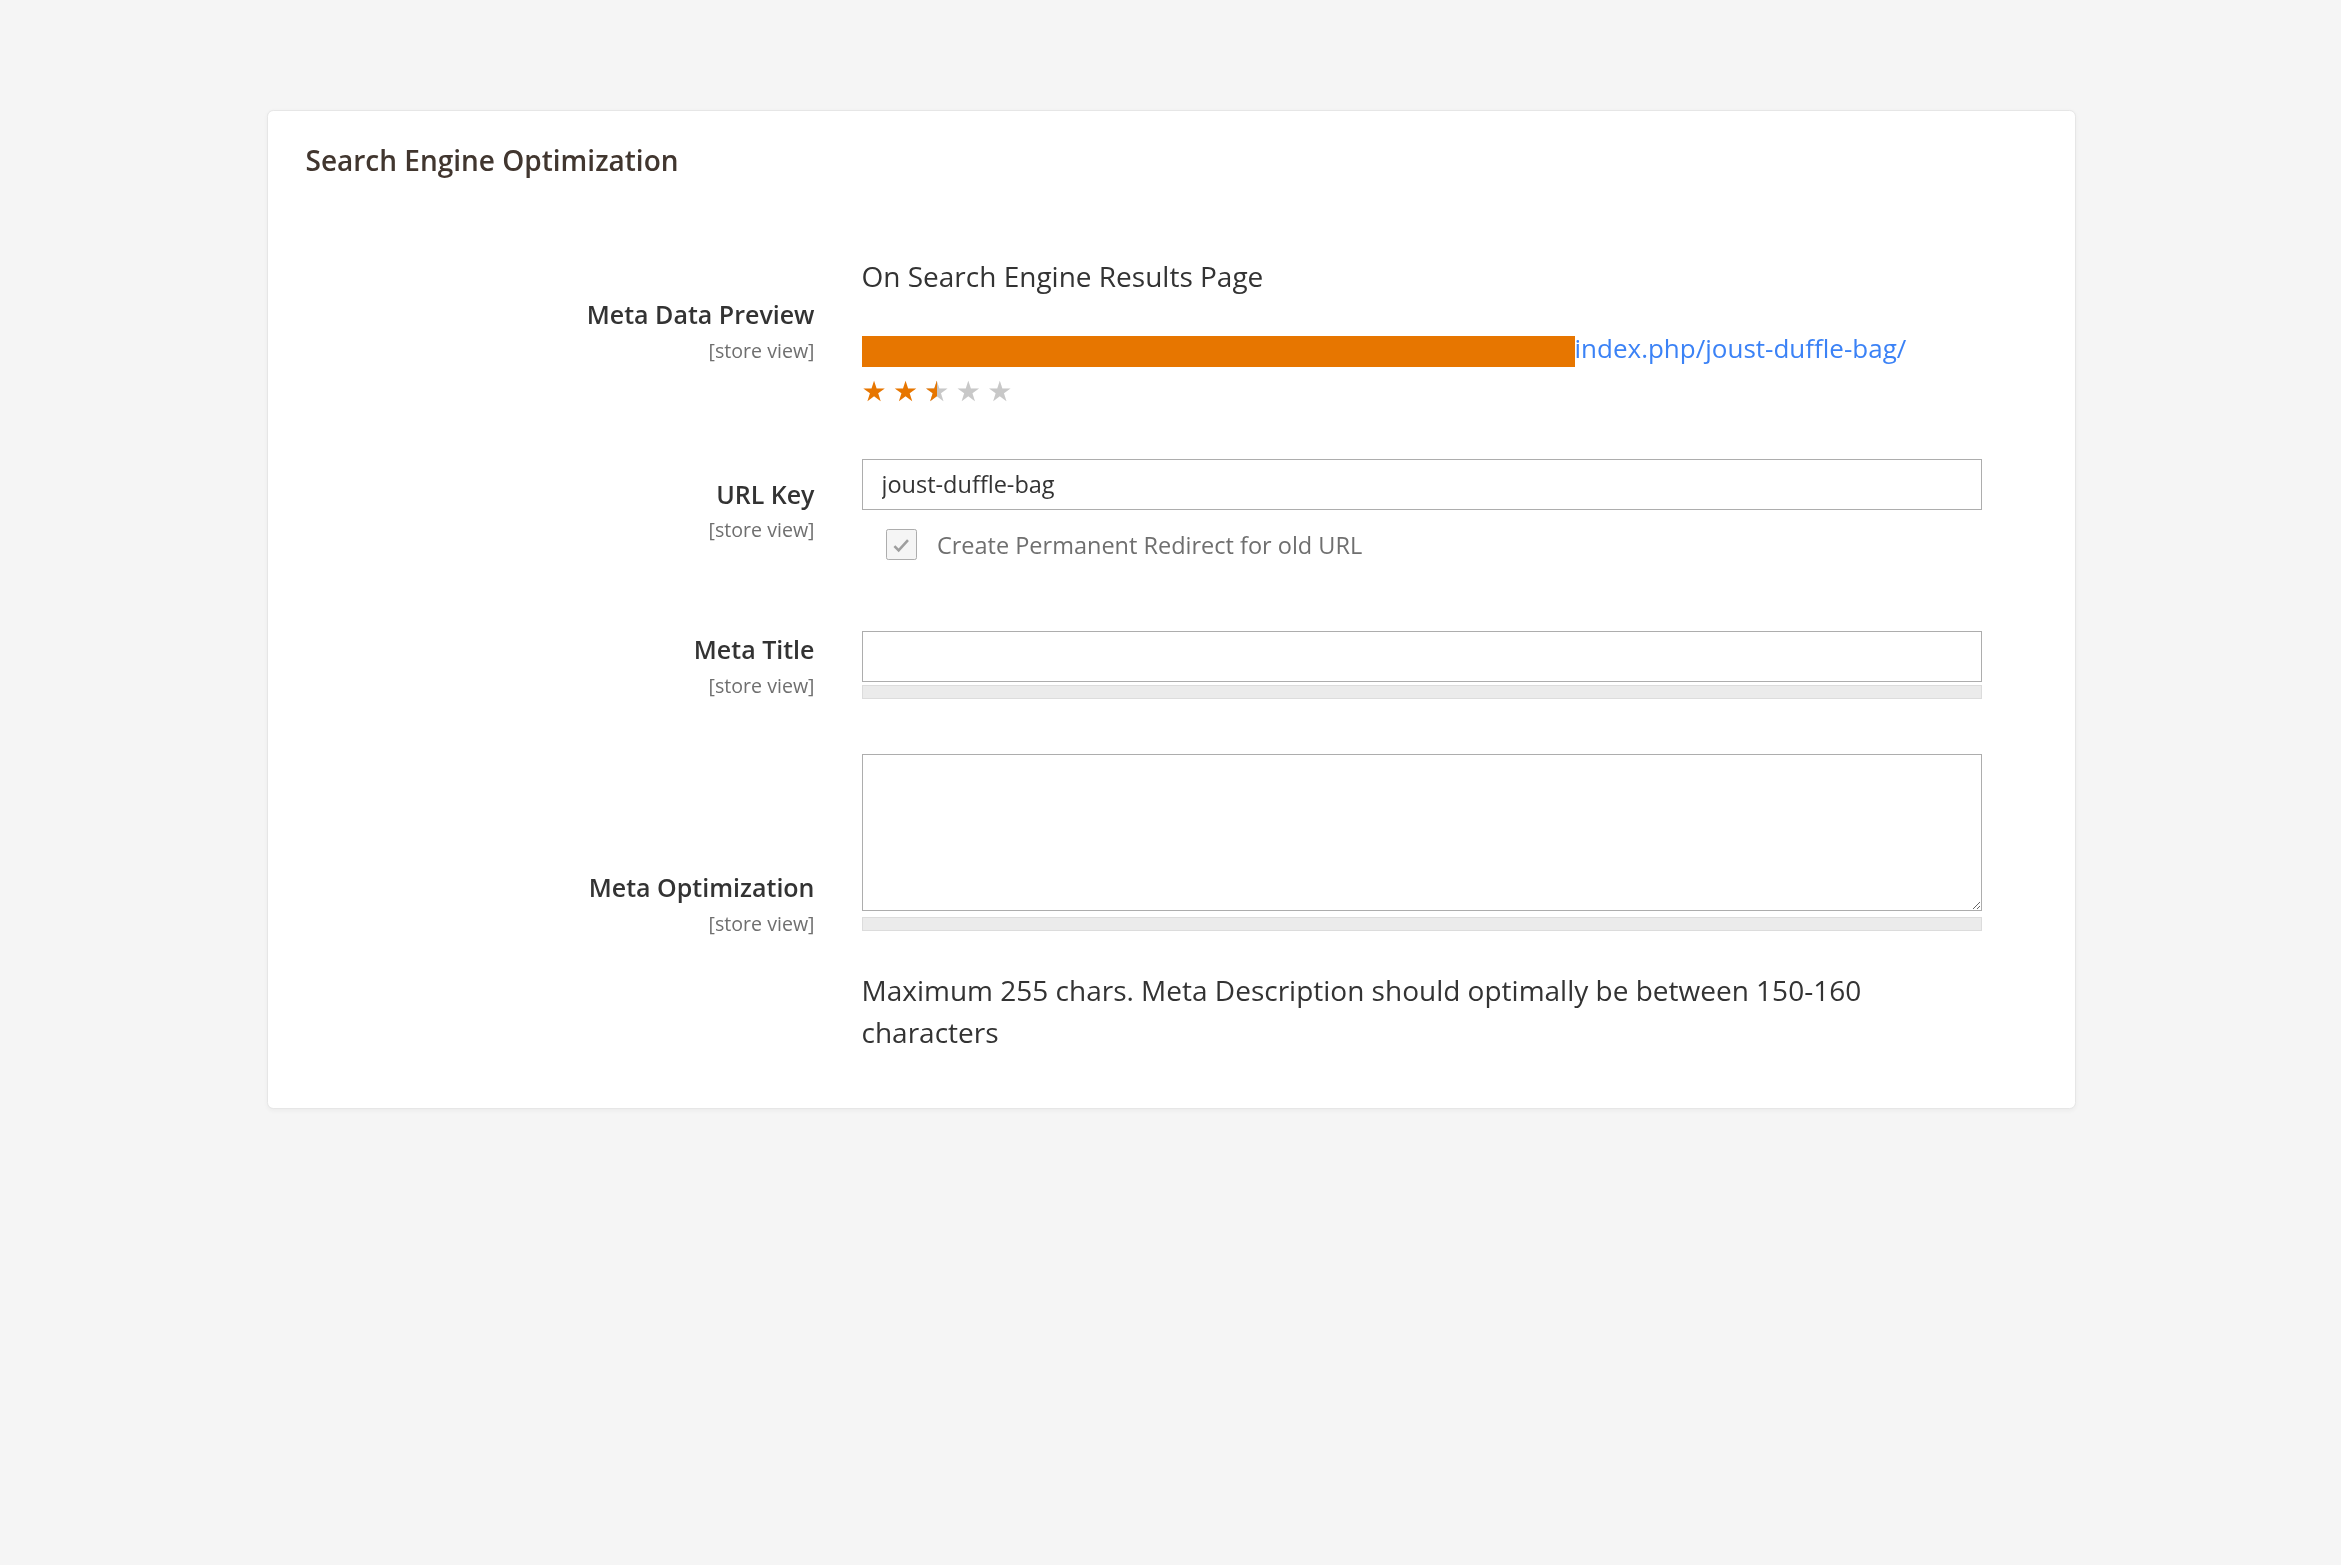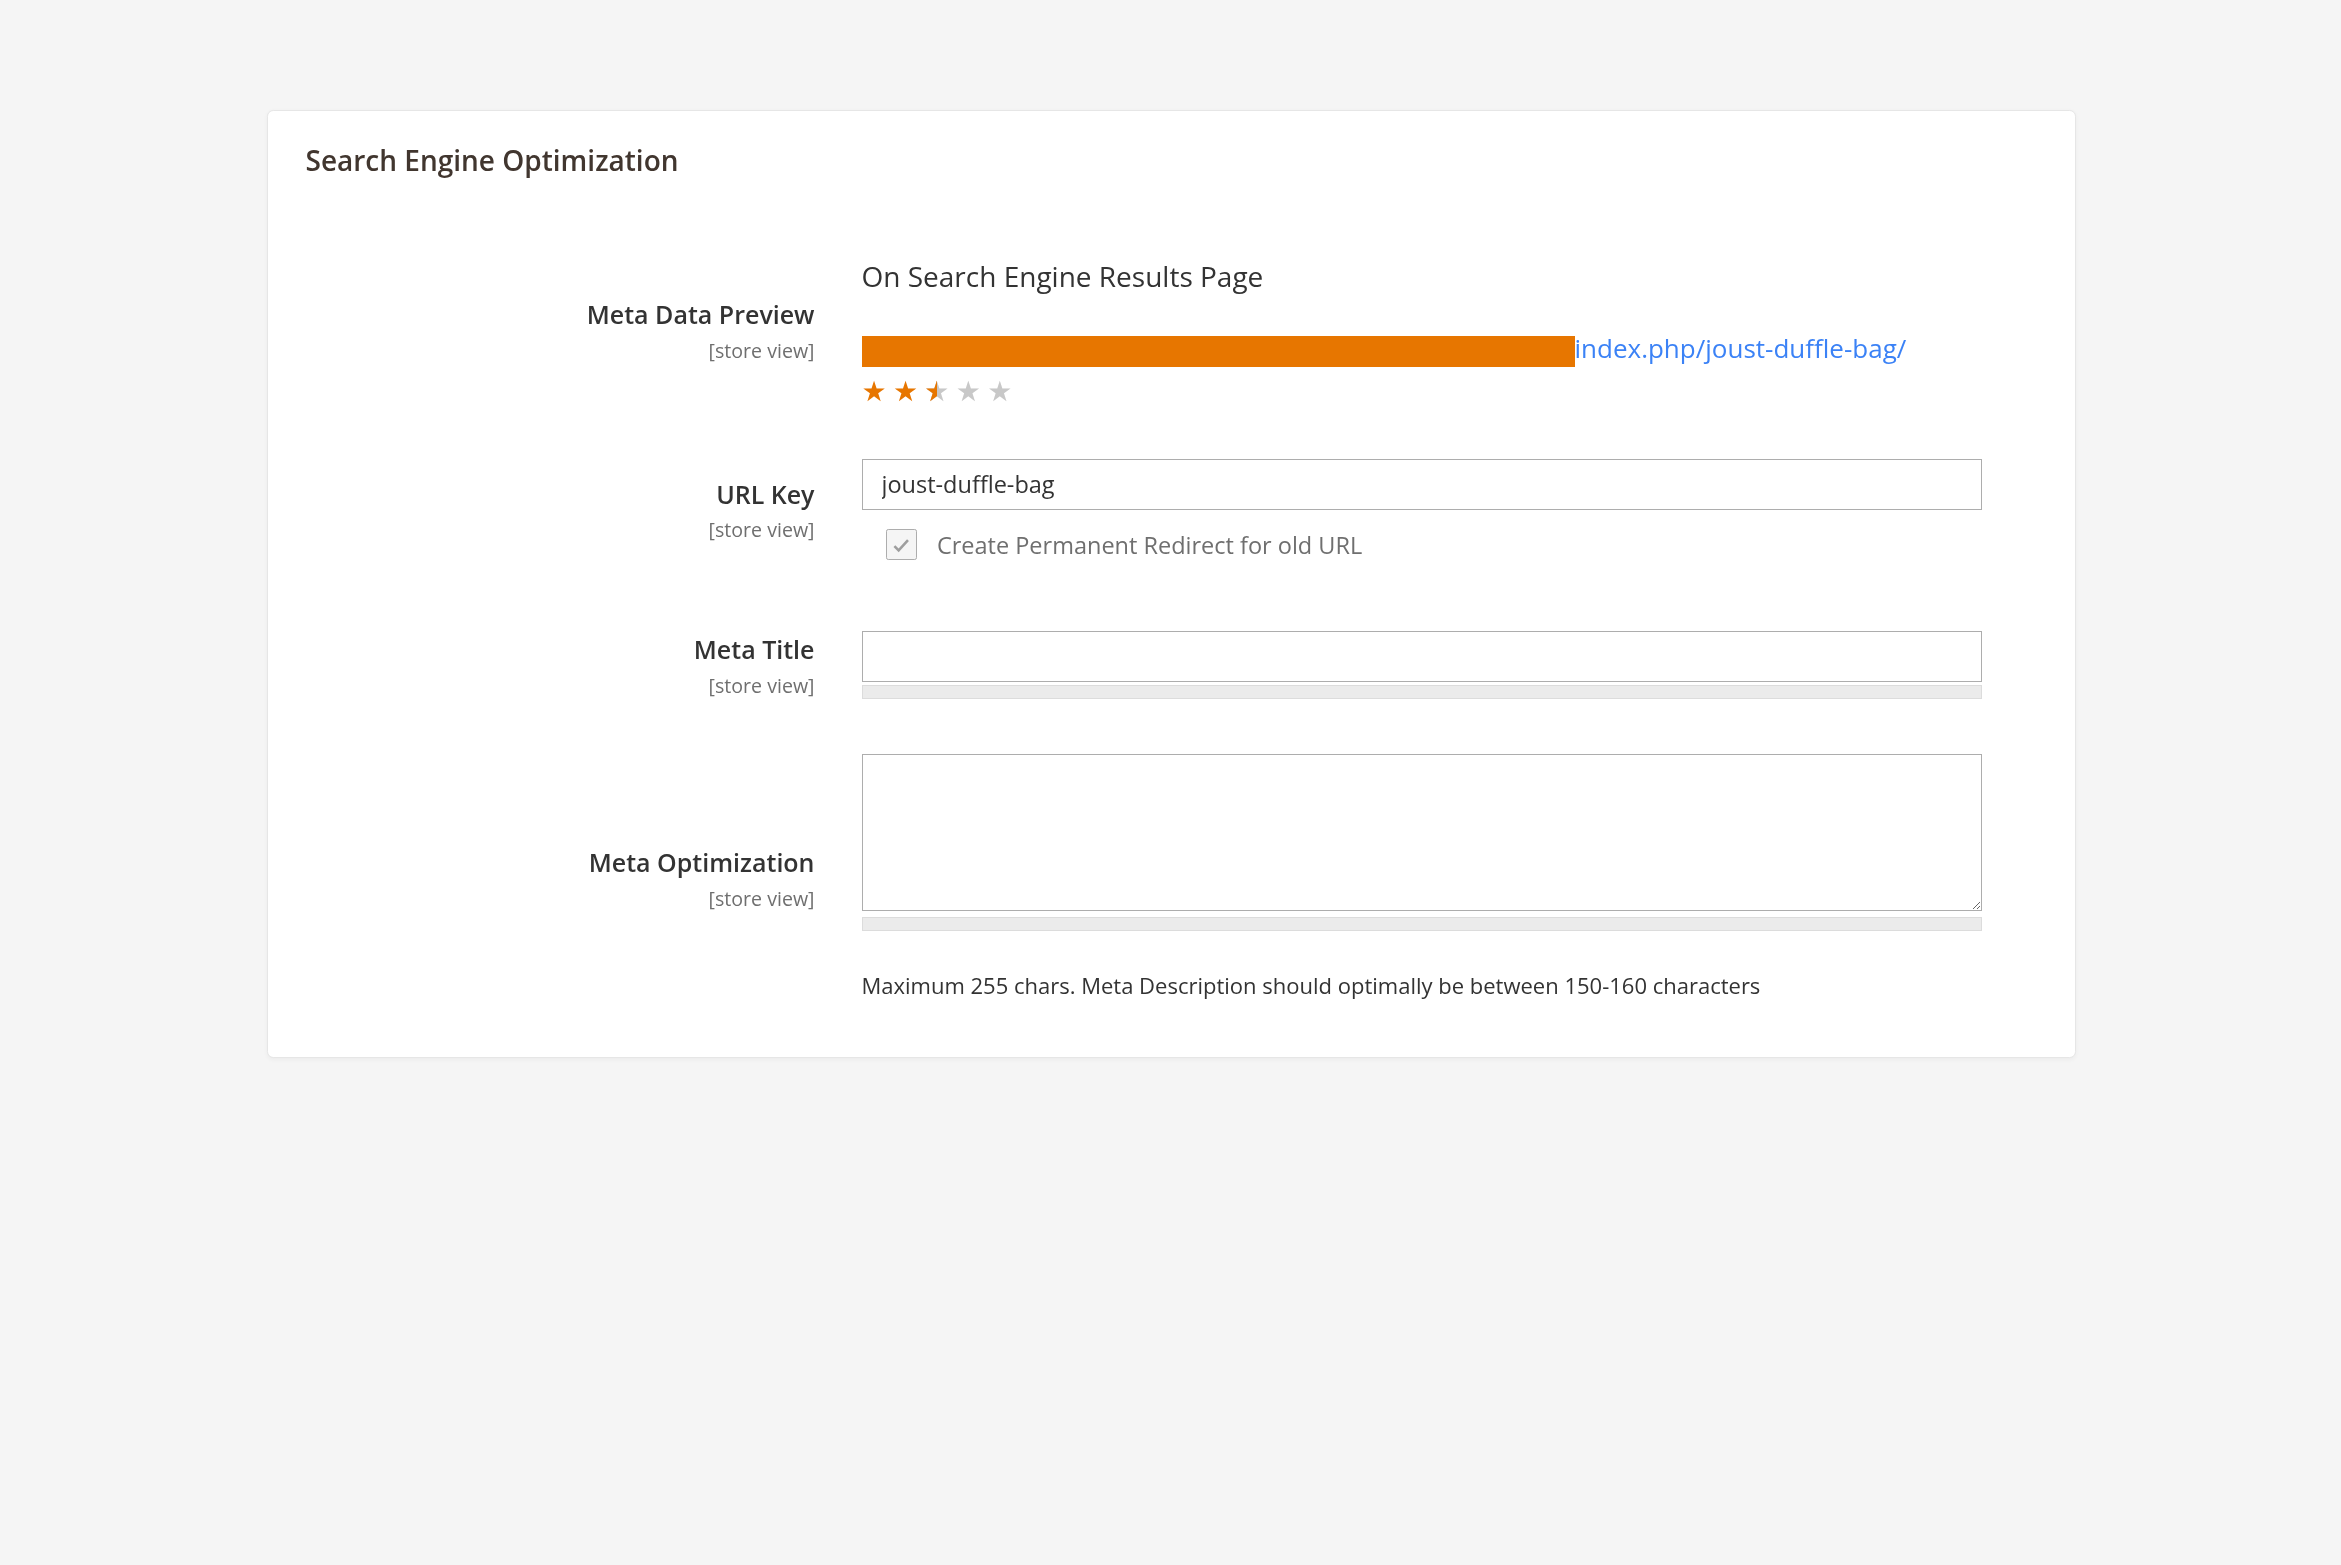--- a/index.html
+++ b/index.html
@@ -144,21 +144,21 @@
     color:#6f6f6f;
   }
   .progress-strip {
     width:100%;
     height:14px;
     background:#ebebeb;
     border:0.8px solid #dcdcdc;
     margin-top:3.1px;
   }
   .hint {
-    font-size:22px;
+    font-size:28px;
     color:#333;
     margin-top:38px;
     line-height:1.5;
     max-width:1081px;
   }
   .row.meta-title-row { }
   .row.meta-desc-row { margin-bottom:0; }
   .row.url-key-row { margin-bottom:70px; }
 </style>
 </head>

